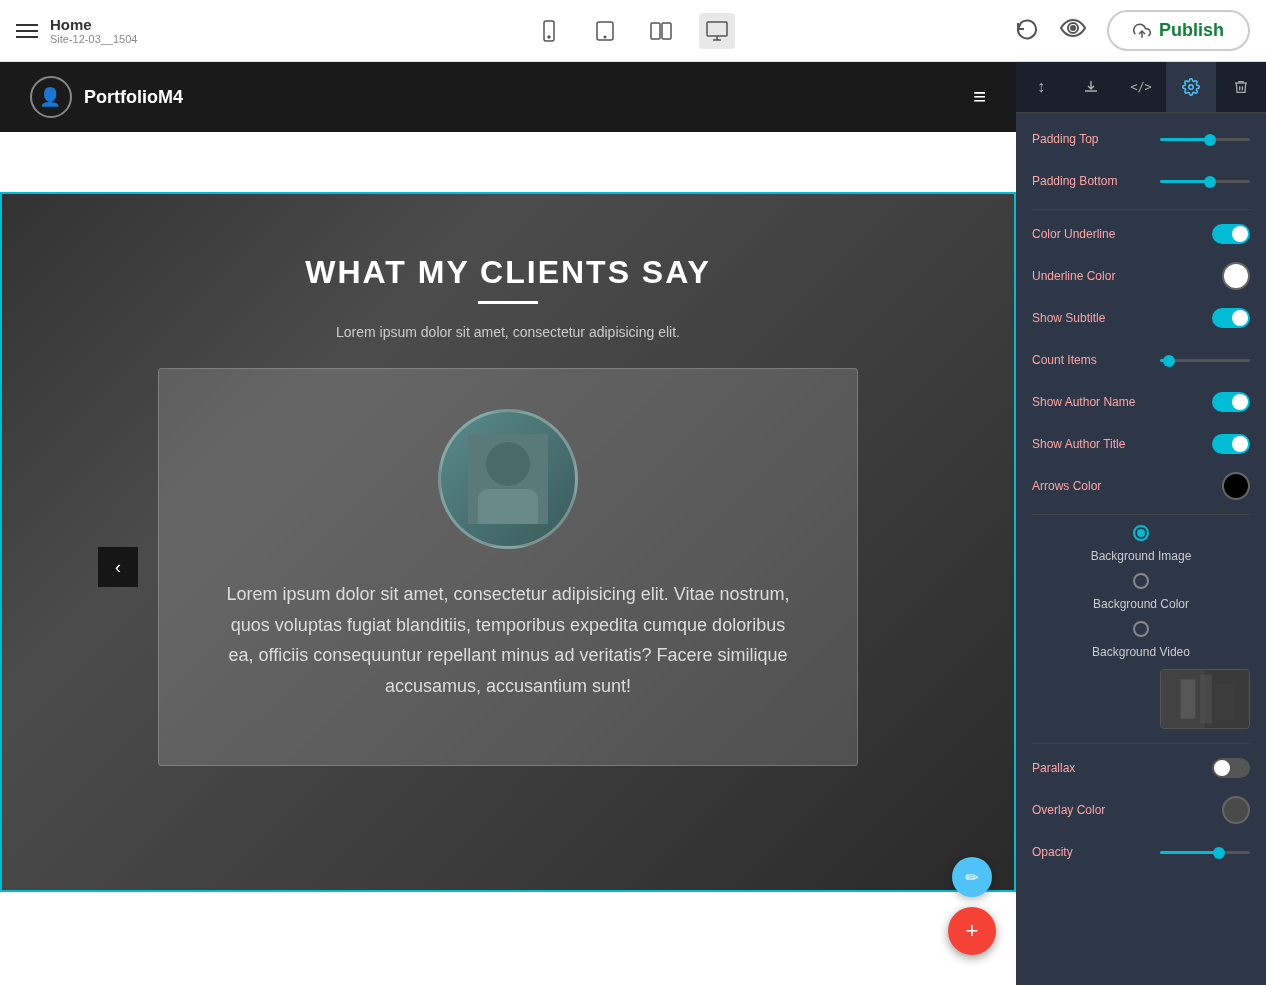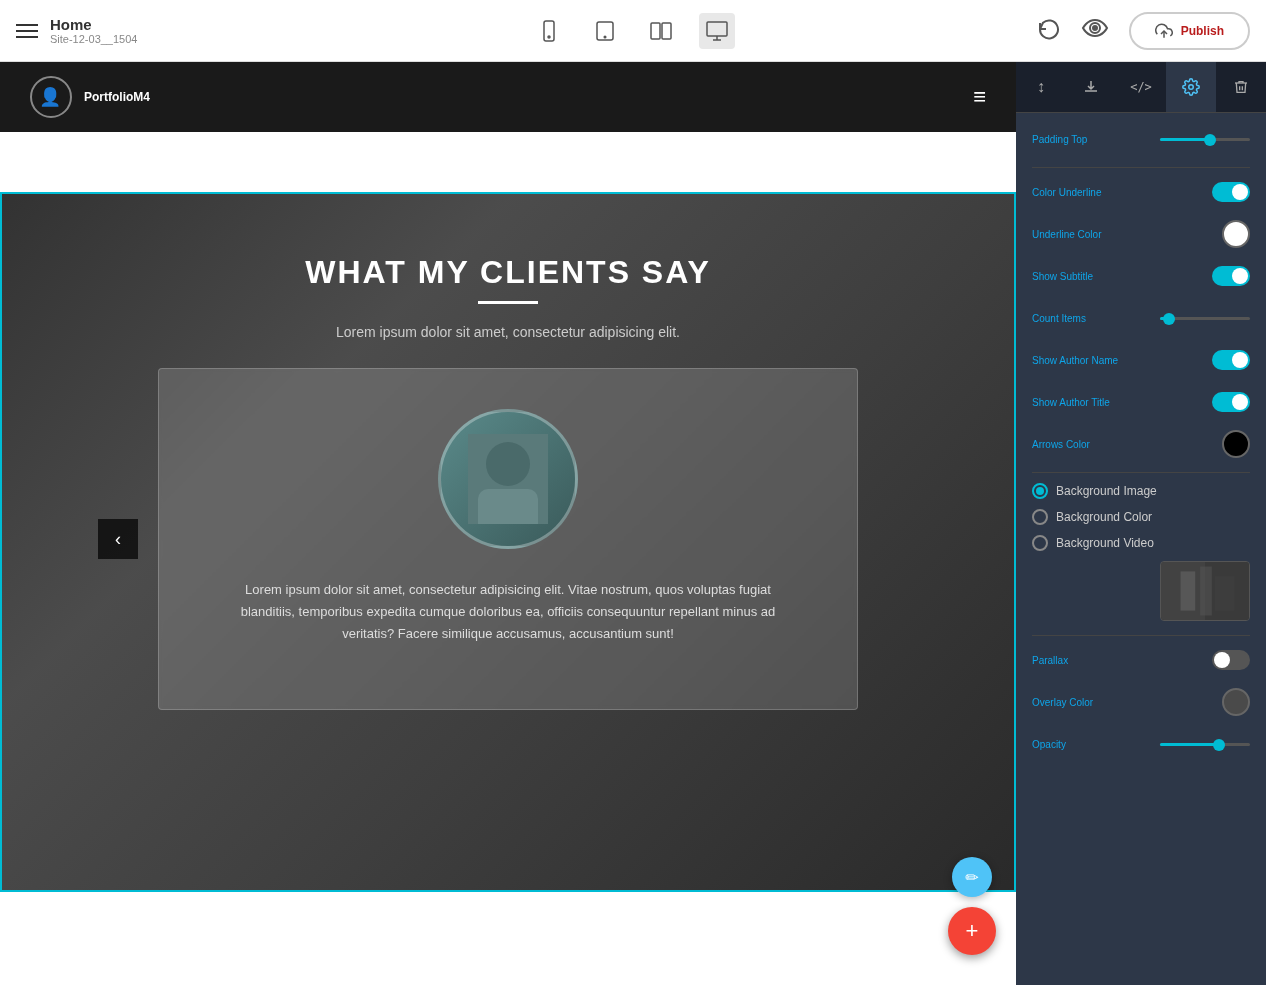--- a/index.html
+++ b/index.html
@@ -26,23 +26,23 @@
     .device-icon { width: 36px; height: 36px; display: flex; align-items: center; justify-content: center; border-radius: 4px; cursor: pointer; color: #555; }
     .device-icon.active { background: #e8e8e8; }
     .device-icon svg { width: 24px; height: 24px; }
     .top-bar-right { margin-left: auto; display: flex; align-items: center; gap: 20px; }
     .undo-icon, .preview-icon { color: #555; cursor: pointer; font-size: 20px; }
     .publish-btn {
       background: #fff;
       border: 2px solid #ccc;
       border-radius: 24px;
       padding: 8px 24px;
-      font-size: 12px;
+      font-size: 18px;
       font-weight: bold;
-      color: #b91c1c;
+      color: #15803d;
       cursor: pointer;
       display: flex; align-items: center; gap: 8px;
     }
 
     
     .main-area {
       display: flex;
       height: calc(985px - 62px);
     }
 
@@ -69,21 +69,21 @@
       justify-content: space-between;
     }
     .site-nav-brand { display: flex; align-items: center; gap: 12px; }
     .site-nav-avatar {
       width: 42px; height: 42px;
       border-radius: 50%;
       border: 2px solid #888;
       display: flex; align-items: center; justify-content: center;
       color: #aaa; font-size: 18px;
     }
-    .site-nav-title { color: #fff; font-size: 12px; font-weight: bold; }
+    .site-nav-title { color: #fff; font-size: 18px; font-weight: bold; }
     .site-nav-hamburger { color: #fff; font-size: 22px; cursor: pointer; }
 
     
     .white-strip { background: #fff; height: 60px; }
 
     
     .testimonial-section {
       position: relative;
       background: #555;
       min-height: 700px;
@@ -155,21 +155,21 @@
       width: 140px; height: 140px;
       border-radius: 50%;
       background: linear-gradient(135deg, #5a8a8a, #3a5a5a);
       overflow: hidden;
       display: flex; align-items: center; justify-content: center;
       font-size: 60px; color: #aaa;
       border: 3px solid rgba(255,255,255,0.3);
     }
     .testimonial-text {
       color: #ddd;
-      font-size: 13px;
+      font-size: 18px;
       line-height: 1.7;
       text-align: center;
       margin-bottom: 24px;
     }
     .author-name {
       color: #fff;
       font-weight: bold;
       font-size: 15px;
       text-align: right;
       margin-bottom: 4px;
@@ -215,22 +215,22 @@
     .panel-settings { padding: 12px 16px; }
 
     .setting-row {
       display: flex;
       align-items: center;
       justify-content: space-between;
       margin-bottom: 14px;
       min-height: 28px;
     }
     .setting-label {
-      color: #0ea5e9;
-      font-size: 10px;
+      color: #fca5a5;
+      font-size: 12px;
       flex: 1;
     }
 
     
     .toggle {
       position: relative;
       width: 38px;
       height: 20px;
       flex-shrink: 0;
     }
@@ -283,20 +283,21 @@
       cursor: pointer;
       flex-shrink: 0;
     }
 
     
     .radio-row {
       display: flex;
       align-items: center;
       gap: 8px;
       margin-bottom: 10px;
+      flex-direction: column;
     }
     .radio-dot {
       width: 16px; height: 16px;
       border-radius: 50%;
       border: 2px solid #00bcd4;
       display: flex; align-items: center; justify-content: center;
       flex-shrink: 0;
       cursor: pointer;
     }
     .radio-dot.selected::after {
@@ -517,20 +518,29 @@
       <div class="setting-row">
         <span class="setting-label">Padding Top</span>
         <div class="slider-container">
           <div class="slider-track">
             <div class="slider-fill" style="width:55%;"></div>
             <div class="slider-thumb" style="left:55%;"></div>
           </div>
         </div>
       </div>
 
+      <div class="setting-row">
+        <span class="setting-label">Padding Bottom</span>
+        <div class="slider-container">
+          <div class="slider-track">
+            <div class="slider-fill" style="width:55%;"></div>
+            <div class="slider-thumb" style="left:55%;"></div>
+          </div>
+        </div>
+      </div>
 
       <hr class="setting-separator">
 
 
       <div class="setting-row">
         <span class="setting-label">Color Underline</span>
         <div class="toggle">
           <div class="toggle-track on">
             <div class="toggle-thumb"></div>
           </div>

